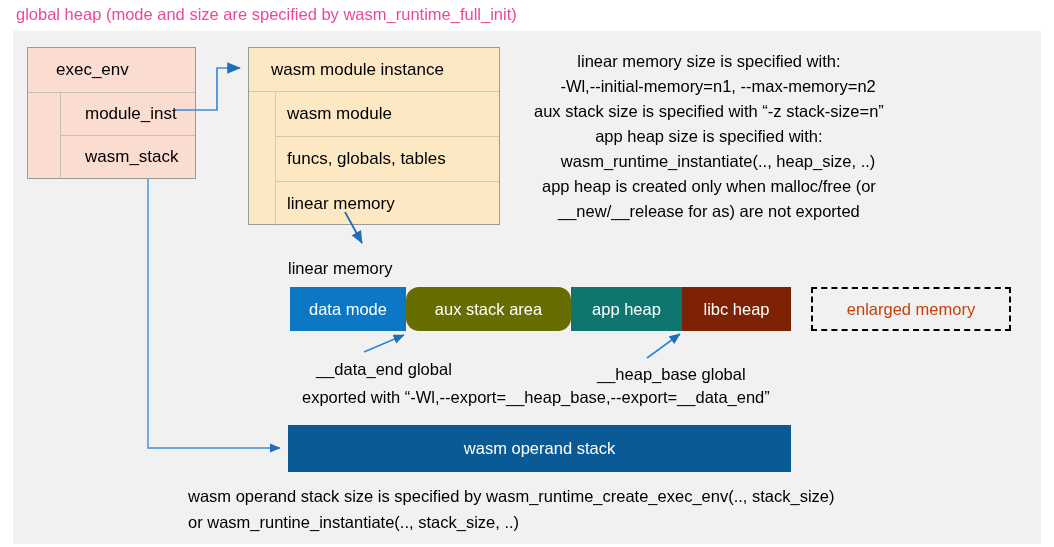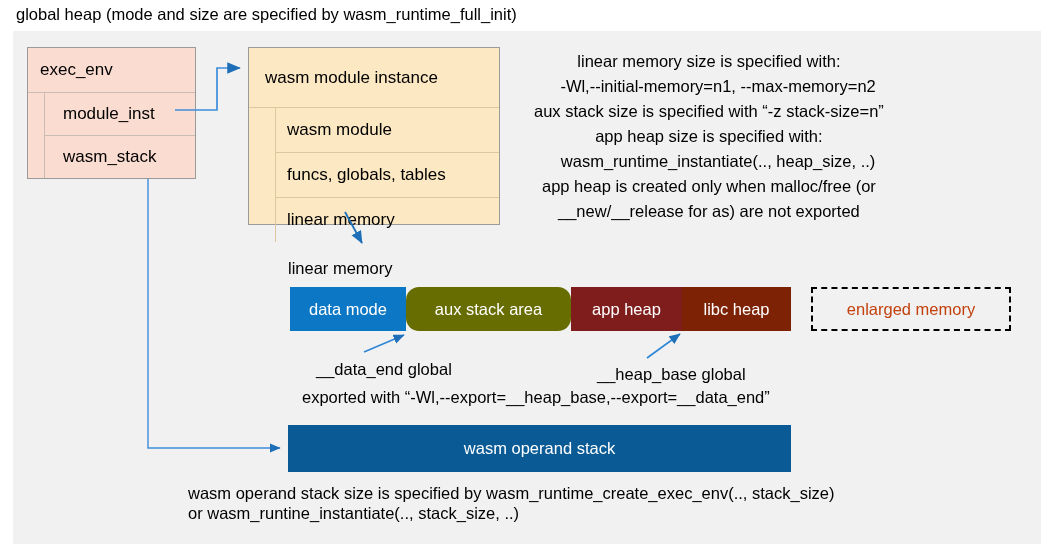--- a/index.html
+++ b/index.html
@@ -19,21 +19,21 @@
     background: #ffffff;
   }
 
   
   .page-title {
     position: absolute;
     left: 16px;
     top: 4px;
     font-size: 16.5px;
     line-height: 20px;
-    color: #000000;
+    color: #ec4899;
     white-space: nowrap;
   }
 
   
   .panel {
     position: absolute;
     left: 13px;
     top: 31px;
     width: 1028px;
     height: 513px;
@@ -58,46 +58,46 @@
   
   .exec-env {
     left: 27px;
     top: 47px;
     width: 169px;
     height: 132px;
     background: #fadcd0;
   }
   .exec-env .row-head {
     height: 45px;
-    padding-left: 12px;
+    padding-left: 28px;
     border-bottom: 1px solid #c9bdb6;
   }
   .exec-env .row-sub {
     height: 43px;
-    margin-left: 16px;
-    padding-left: 18px;
+    margin-left: 32px;
+    padding-left: 24px;
     border-left: 1px solid #c9bdb6;
     border-bottom: 1px solid #c9bdb6;
   }
   .exec-env .row-sub.last {
     border-bottom: none;
     height: 42px;
   }
 
   
   .mod-inst {
     left: 248px;
     top: 47px;
     width: 252px;
     height: 178px;
     background: #fce8c3;
   }
   .mod-inst .row-head {
-    height: 60px;
-    padding-left: 16px;
+    height: 44px;
+    padding-left: 22px;
     border-bottom: 1px solid #ddc79f;
   }
   .mod-inst .row-sub {
     height: 45px;
     margin-left: 26px;
     padding-left: 11px;
     border-left: 1px solid #ddc79f;
     border-bottom: 1px solid #ddc79f;
   }
   .mod-inst .row-sub.last {
@@ -173,21 +173,21 @@
     justify-content: center;
     font-size: 16.5px;
     color: #ffffff;
     white-space: nowrap;
   }
   .footnote {
     position: absolute;
     left: 188px;
     top: 483px;
     font-size: 16.5px;
-    line-height: 20px;
+    line-height: 26px;
     color: #000;
     white-space: pre;
   }
 
   
   .conn {
     position: absolute;
     left: 0;
     top: 0;
     width: 1054px;
@@ -223,21 +223,21 @@
 app heap size is specified with:
     wasm_runtime_instantiate(.., heap_size, ..)
 app heap is created only when malloc/free (or
 __new/__release for as) are not exported</div>
 
   <div class="lm-label">linear memory</div>
 
   <div class="membar">
     <div class="seg" style="width: 116px; background: rgb(12, 119, 196);">data mode</div>
     <div class="seg" style="width: 165px; background: rgb(103, 109, 0); border-radius: 13px;">aux stack area</div>
-    <div class="seg" style="width: 111px; background: #7f1d1d;">app heap</div>
+    <div class="seg" style="width: 111px; background: #0f766e;">app heap</div>
     <div class="seg" style="width: 109px; background: rgb(125, 34, 4);">libc heap</div>
     <div class="seg enlarged" style="width: 200px;">enlarged memory</div>
   </div>
 
   <div class="ann ann-data-end">__data_end global</div>
   <div class="ann ann-heap-base">__heap_base global</div>
   <div class="ann ann-exported">exported with “-Wl,--export=__heap_base,--export=__data_end”</div>
 
   <div class="opstack">wasm operand stack</div>
   <div class="footnote">wasm operand stack size is specified by wasm_runtime_create_exec_env(.., stack_size)

